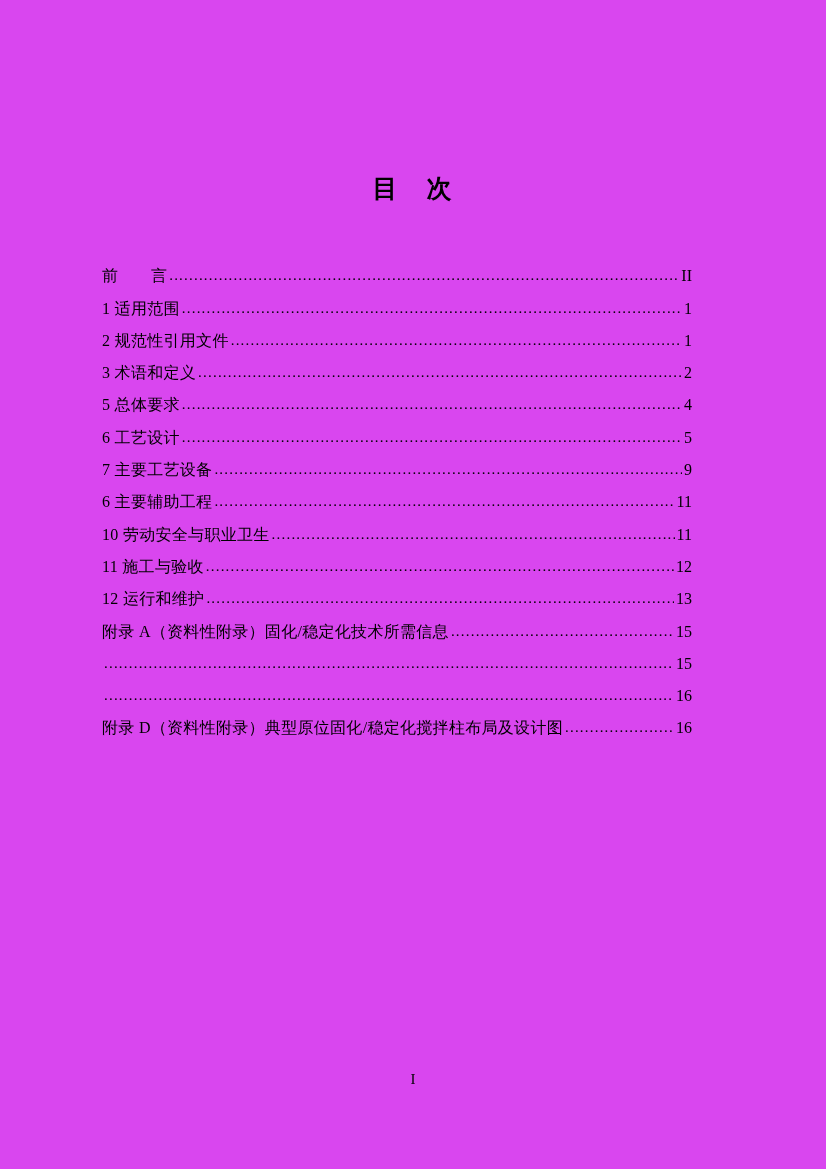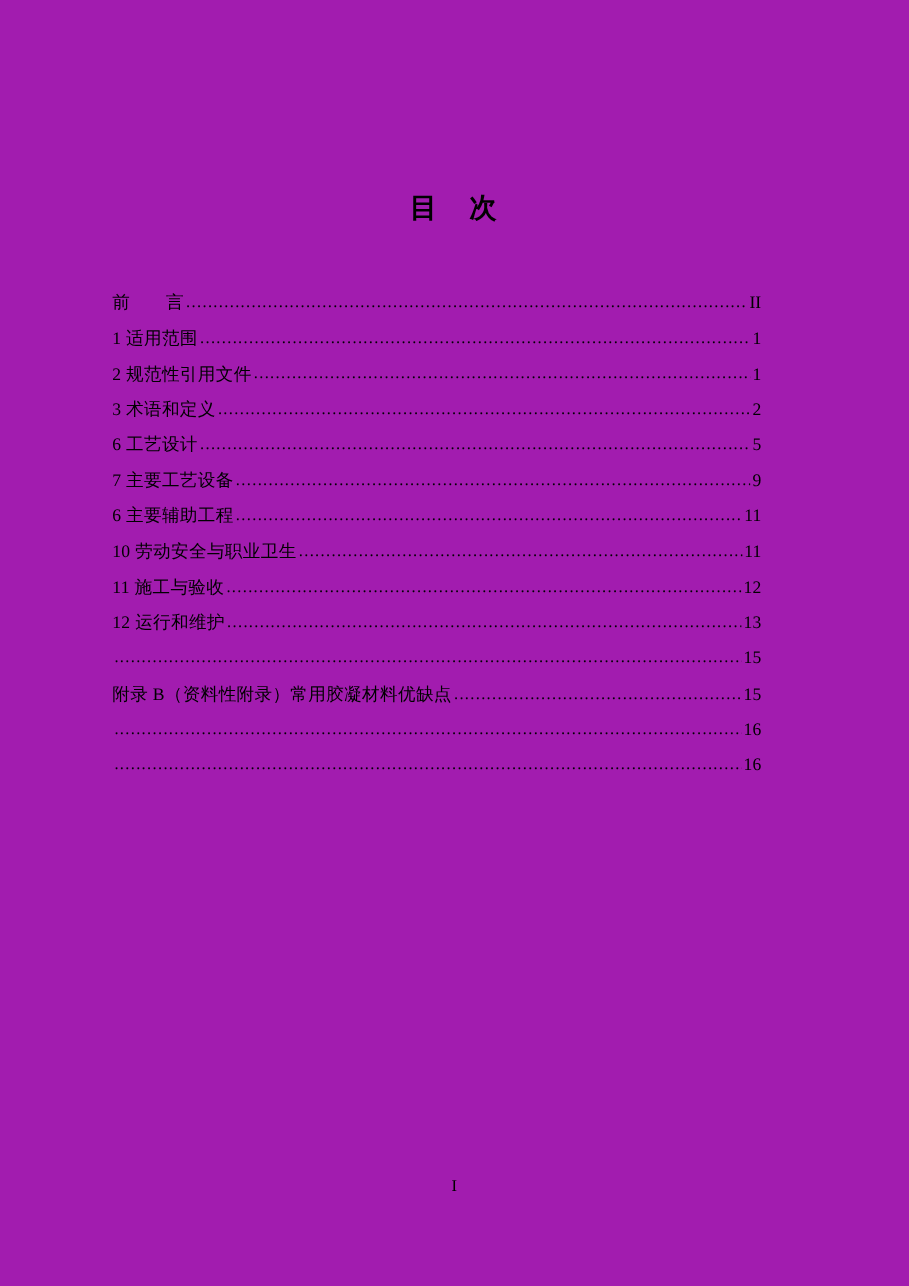--- a/index.html
+++ b/index.html
@@ -4,21 +4,21 @@
 <style>
   html, body {
     margin: 0;
     padding: 0;
     background: #ffffff;
   }
   .page {
     position: relative;
     width: 826px;
     height: 1169px;
-    background: #a21caf;
+    background: #d946ef;
     color: #000000;
     font-family: "Liberation Serif", "DejaVu Serif", serif;
     overflow: hidden;
   }
   .doc-title {
     position: absolute;
     top: 172px;
     left: 0;
     width: 100%;
     text-align: center;
@@ -98,20 +98,25 @@
         <span class="toc-page-num">1</span>
       </div>
 
       <div class="toc-row">
         <span class="toc-label">3 术语和定义</span>
         <span class="leader"></span>
         <span class="toc-page-num">2</span>
       </div>
 
 
+      <div class="toc-row">
+        <span class="toc-label">5 总体要求</span>
+        <span class="leader"></span>
+        <span class="toc-page-num">4</span>
+      </div>
 
       <div class="toc-row">
         <span class="toc-label">6 工艺设计</span>
         <span class="leader"></span>
         <span class="toc-page-num">5</span>
       </div>
 
       <div class="toc-row">
         <span class="toc-label">7 主要工艺设备</span>
         <span class="leader"></span>
@@ -137,36 +142,37 @@
         <span class="toc-page-num">12</span>
       </div>
 
       <div class="toc-row">
         <span class="toc-label">12 运行和维护</span>
         <span class="leader"></span>
         <span class="toc-page-num">13</span>
       </div>
 
       <div class="toc-row">
+        <span class="toc-label">附录 A（资料性附录）固化/稳定化技术所需信息</span>
         <span class="leader"></span>
         <span class="toc-page-num">15</span>
       </div>
 
       <div class="toc-row">
-        <span class="toc-label">附录 B（资料性附录）常用胶凝材料优缺点</span>
         <span class="leader"></span>
         <span class="toc-page-num">15</span>
       </div>
 
       <div class="toc-row">
         <span class="leader"></span>
         <span class="toc-page-num">16</span>
       </div>
 
       <div class="toc-row">
+        <span class="toc-label">附录 D（资料性附录）典型原位固化/稳定化搅拌柱布局及设计图</span>
         <span class="leader"></span>
         <span class="toc-page-num">16</span>
       </div>
     </div>
 
   <div class="footer-page-num">I</div>
 
 </div>
 
 </body></html>

